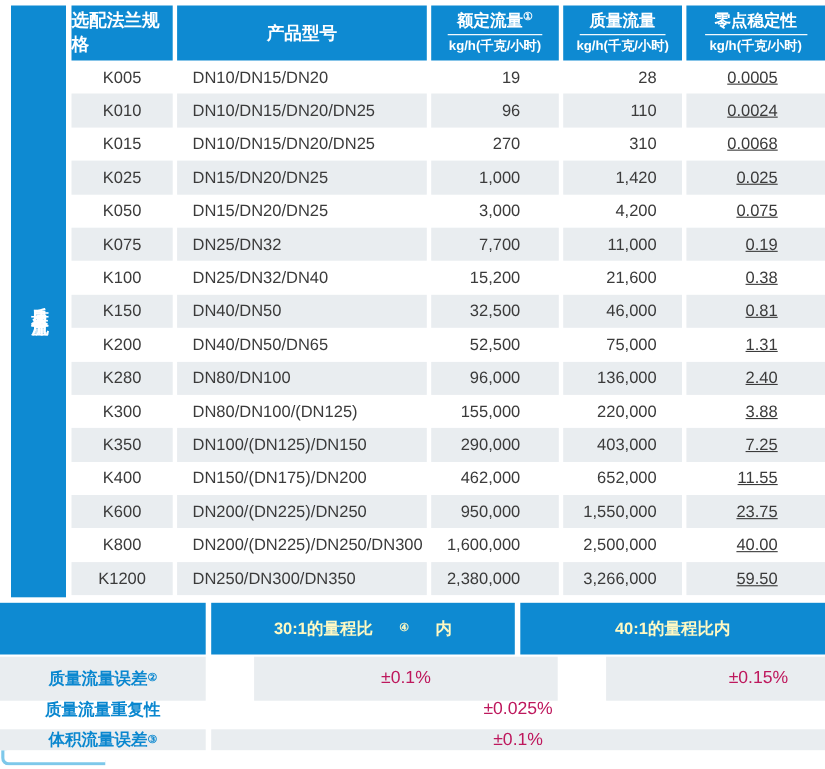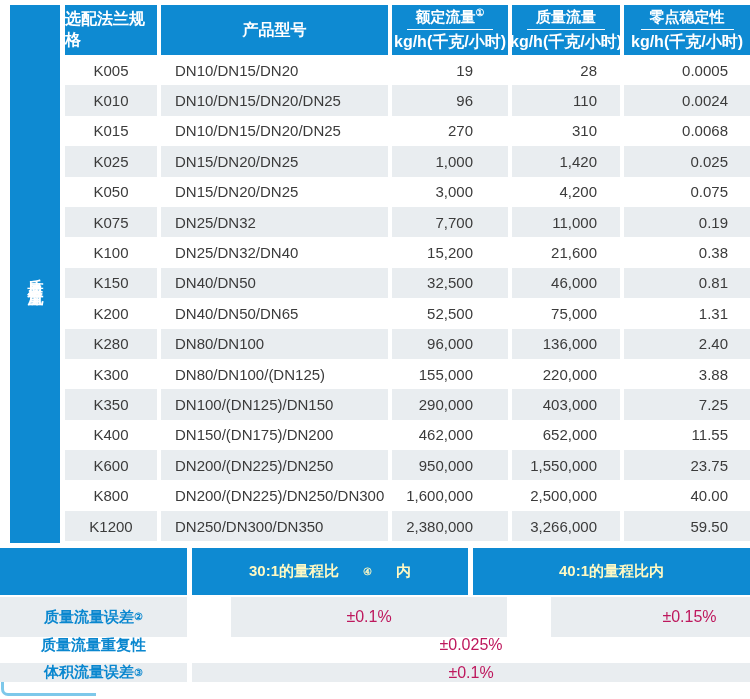--- a/index.html
+++ b/index.html
@@ -35,32 +35,32 @@
   }
   .hc{
     background:var(--blue);color:#fff;font-weight:bold;font-size:16px;
     display:flex;align-items:center;justify-content:center;
   }
   .hc2{flex-direction:column;line-height:1.25;}
   .hc2 .l1{
     font-size:15px;border-bottom:1.5px solid rgba(255,255,255,.95);
     padding:0 9px 2px;white-space:nowrap;
   }
-  .hc2 .l2{font-size:16px;padding-top:2px;white-space:nowrap;}
+  .hc2 .l2{font-size:12px;padding-top:2px;white-space:nowrap;}
   sup{font-size:10px;vertical-align:super;line-height:0;}
   .c{
     display:flex;align-items:center;font-size:15px;color:var(--text-dark);
     white-space:nowrap;
   }
   .c.alt{background:var(--row-gray);}
   .col-model{justify-content:center;}
   .col-flange{padding-left:14px;}
   .col-rated{justify-content:flex-end;padding-right:35px;}
   .col-max{justify-content:flex-end;padding-right:23px;}
-  .col-zero{justify-content:flex-end;padding-right:22px;}
+  .col-zero{justify-content:flex-end;padding-right:43px;text-decoration:underline;}
   
   .fgrid{
     position:absolute;left:0;width:750px;display:grid;
     grid-template-columns:187px 276px 277px;column-gap:5px;
   }
   .band{top:548px;height:47px;}
   .band .bc{
     background:var(--blue);color:#fef9c3;font-size:15px;font-weight:bold;
     display:flex;align-items:center;justify-content:center;white-space:nowrap;gap:24px;
   }

